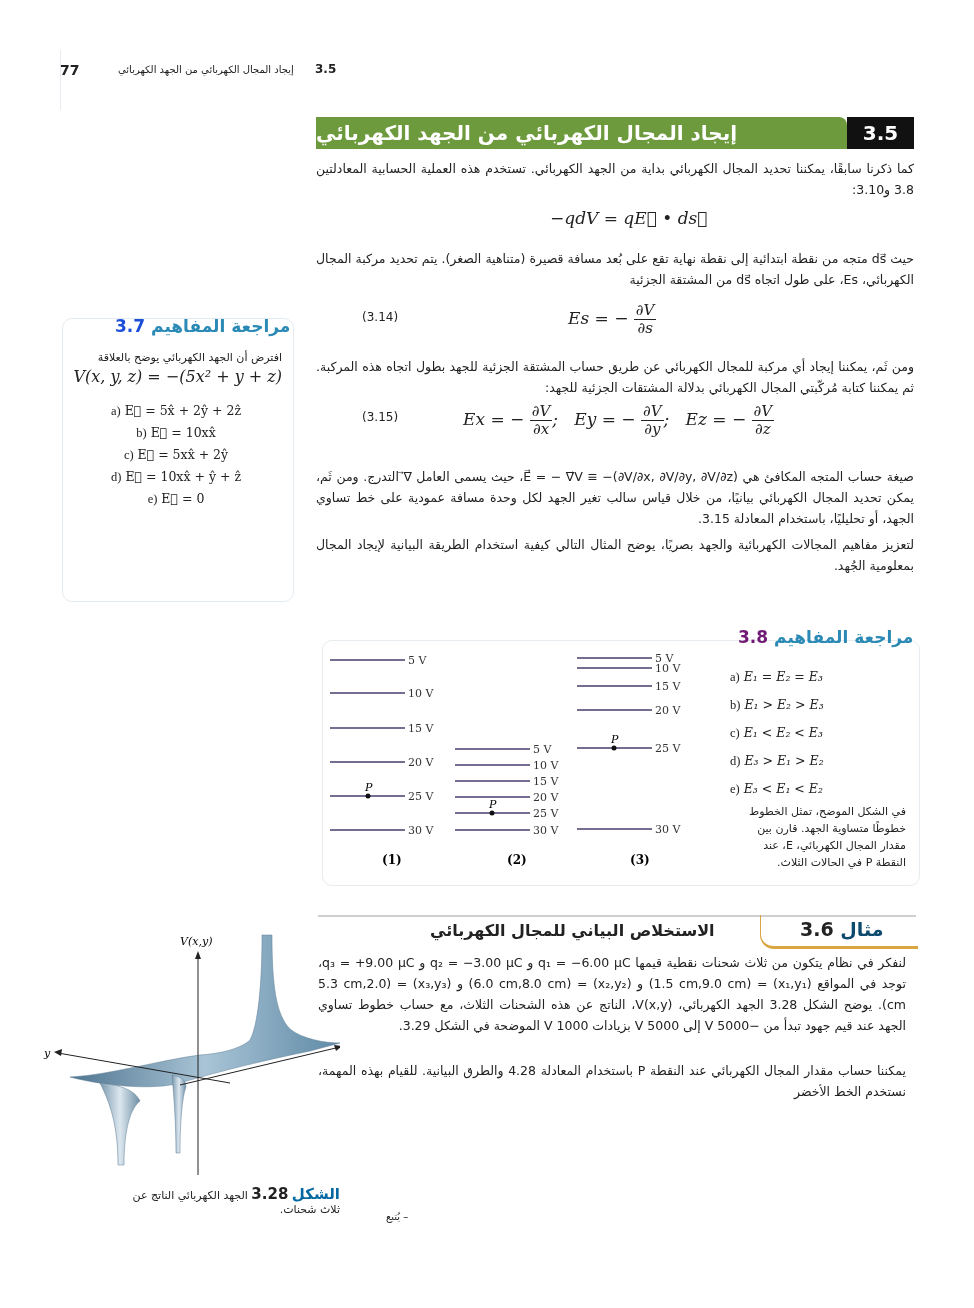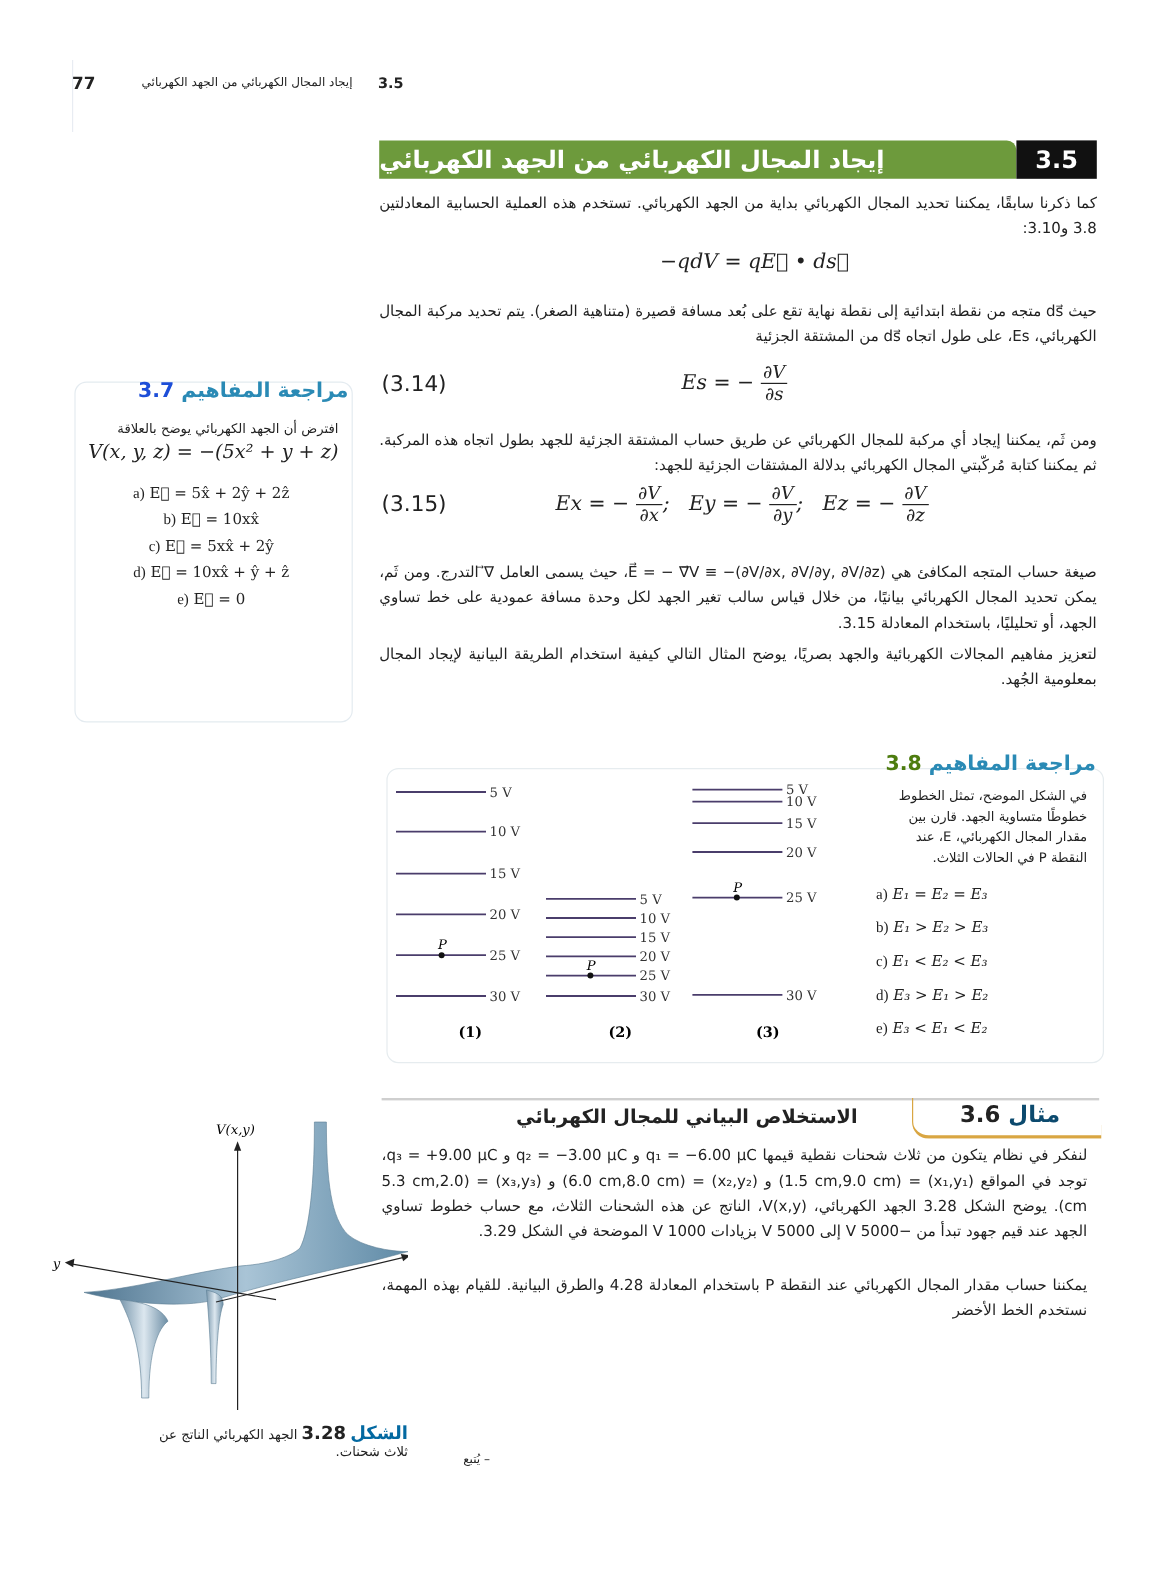--- a/index.html
+++ b/index.html
@@ -16,21 +16,21 @@
 
   
   #banner { left: 316px; top: 117px; width: 598px; height: 32px; display: flex; direction: ltr; }
   #banner-green { flex: 1; background: #6d9a3c; color: #fff; font-size: 20px; font-weight: bold; display: flex; align-items: center; justify-content: flex-end; padding-right: 14px; direction: rtl; border-radius: 0 8px 0 0; }
   #banner-num { width: 67px; background: #111; color: #fff; font-size: 20px; font-weight: bold; display: flex; align-items: center; justify-content: center; }
 
   .para { font-size: 12.5px; line-height: 21px; direction: rtl; text-align: justify; }
   #p1 { left: 316px; top: 158px; width: 598px; }
   #eq-main { left: 550px; top: 208px; font-size: 17px; }
   #p2 { left: 316px; top: 248px; width: 598px; }
-  #eq314-label, #eq315-label { font-size: 18px; font-family: "DejaVu Sans", sans-serif; }
+  #eq314-label, #eq315-label { font-size: 12px; font-family: "DejaVu Sans", sans-serif; margin-left: 44px; }
   #eq314-label { left: 318px; top: 310px; }
   #eq-314 { left: 568px; top: 302px; font-size: 17px; }
   #p3 { left: 316px; top: 356px; width: 598px; }
   #eq315-label { left: 318px; top: 410px; }
   #eq-315 { left: 463px; top: 403px; font-size: 17px; }
   #p4 { left: 316px; top: 466px; width: 598px; }
   #p5 { left: 316px; top: 534px; width: 598px; }
 
   .frac { display: inline-flex; flex-direction: column; align-items: center; vertical-align: middle; font-size: 15px; line-height: 17px; }
   .frac .num { border-bottom: 1px solid #222; padding: 0 2px; }
@@ -38,21 +38,21 @@
   
   #cc37 { left: 62px; top: 318px; width: 232px; height: 284px; border: 1px solid #e4ebf0; border-radius: 10px; }
   #cc37-title { left: 115px; top: 316px; font-size: 17px; font-weight: bold; color: #2a8ab5; direction: rtl; }
   #cc37-title .n { color: #1d4ed8; }
   #cc37-text { left: 70px; top: 348px; width: 212px; font-size: 11px; line-height: 19px; direction: rtl; text-align: right; }
   .cc-opt { font-size: 12.5px; font-family: "DejaVu Serif", serif; }
   .cc-opt .lbl { font-family: "Liberation Serif", serif; }
 
   
   #cc38-title { left: 738px; top: 627px; font-size: 17px; font-weight: bold; color: #2a8ab5; direction: rtl; }
-  #cc38-title .n { color: #4d7c0f; }
+  #cc38-title .n { color: #701a75; }
   #cc38-text { left: 730px; top: 655px; width: 176px; font-size: 11px; line-height: 17px; direction: rtl; text-align: right; }
   #cc38-box { left: 322px; top: 640px; width: 598px; height: 246px; border: 1px solid #e6ecef; border-radius: 10px; }
 
   
   #ex-box { left: 318px; top: 915px; width: 598px; height: 110px; border-top: 2px solid #cfcfcf; }
   #ex-tab { left: 760px; top: 915px; width: 158px; height: 34px; border-bottom: 3px solid #d9a642; border-left: 1px solid #d9a642; border-radius: 0 0 0 14px; }
   #ex-label { left: 800px; top: 918px; font-size: 19px; font-weight: bold; direction: rtl; }
   #ex-label .w { color: #0c4a6e; }
   #ex-title { left: 430px; top: 921px; font-size: 16px; font-weight: bold; direction: rtl; }
   #ex-p1 { left: 318px; top: 952px; width: 588px; }
@@ -137,28 +137,28 @@
     <div class="cc-opt"><span class="lbl">e)</span> <span>E⃗ = 0</span></div>
   </div>
 </div>
 
 <div class="abs" id="cc38-box"></div>
 <div class="abs" id="cc38-title">
   <span>مراجعة المفاهيم</span>
   <span class="n">3.8</span>
 </div>
 <div class="abs" id="cc38-text">
-  <div>في الشكل الموضح، تمثل الخطوط خطوطًا متساوية الجهد. قارن بين مقدار المجال الكهربائي، E، عند النقطة P في الحالات الثلاث.</div>
   <div style="direction:ltr;text-align:left;margin-top:8px;line-height:27px;">
     <div class="cc-opt"><span class="lbl">a)</span> <span style="font-style:italic">E₁ = E₂ = E₃</span></div>
     <div class="cc-opt"><span class="lbl">b)</span> <span style="font-style:italic">E₁ &gt; E₂ &gt; E₃</span></div>
     <div class="cc-opt"><span class="lbl">c)</span> <span style="font-style:italic">E₁ &lt; E₂ &lt; E₃</span></div>
     <div class="cc-opt"><span class="lbl">d)</span> <span style="font-style:italic">E₃ &gt; E₁ &gt; E₂</span></div>
     <div class="cc-opt"><span class="lbl">e)</span> <span style="font-style:italic">E₃ &lt; E₁ &lt; E₂</span></div>
   </div>
+  <div>في الشكل الموضح، تمثل الخطوط خطوطًا متساوية الجهد. قارن بين مقدار المجال الكهربائي، E، عند النقطة P في الحالات الثلاث.</div>
 </div>
 
 <svg class="abs" id="equi-svg" style="left:320px;top:640px;" width="380" height="240">
     <g>
       <line x1="10" x2="85" y1="20" y2="20" stroke="#4a3d6b" stroke-width="1.5"></line>
       <text x="88" y="24" font-size="11" font-family="DejaVu Serif, serif" fill="#333">5 V</text>
       <line x1="10" x2="85" y1="53" y2="53" stroke="#4a3d6b" stroke-width="1.5"></line>
       <text x="88" y="57" font-size="11" font-family="DejaVu Serif, serif" fill="#333">10 V</text>
       <line x1="10" x2="85" y1="88" y2="88" stroke="#4a3d6b" stroke-width="1.5"></line>
       <text x="88" y="92" font-size="11" font-family="DejaVu Serif, serif" fill="#333">15 V</text>

